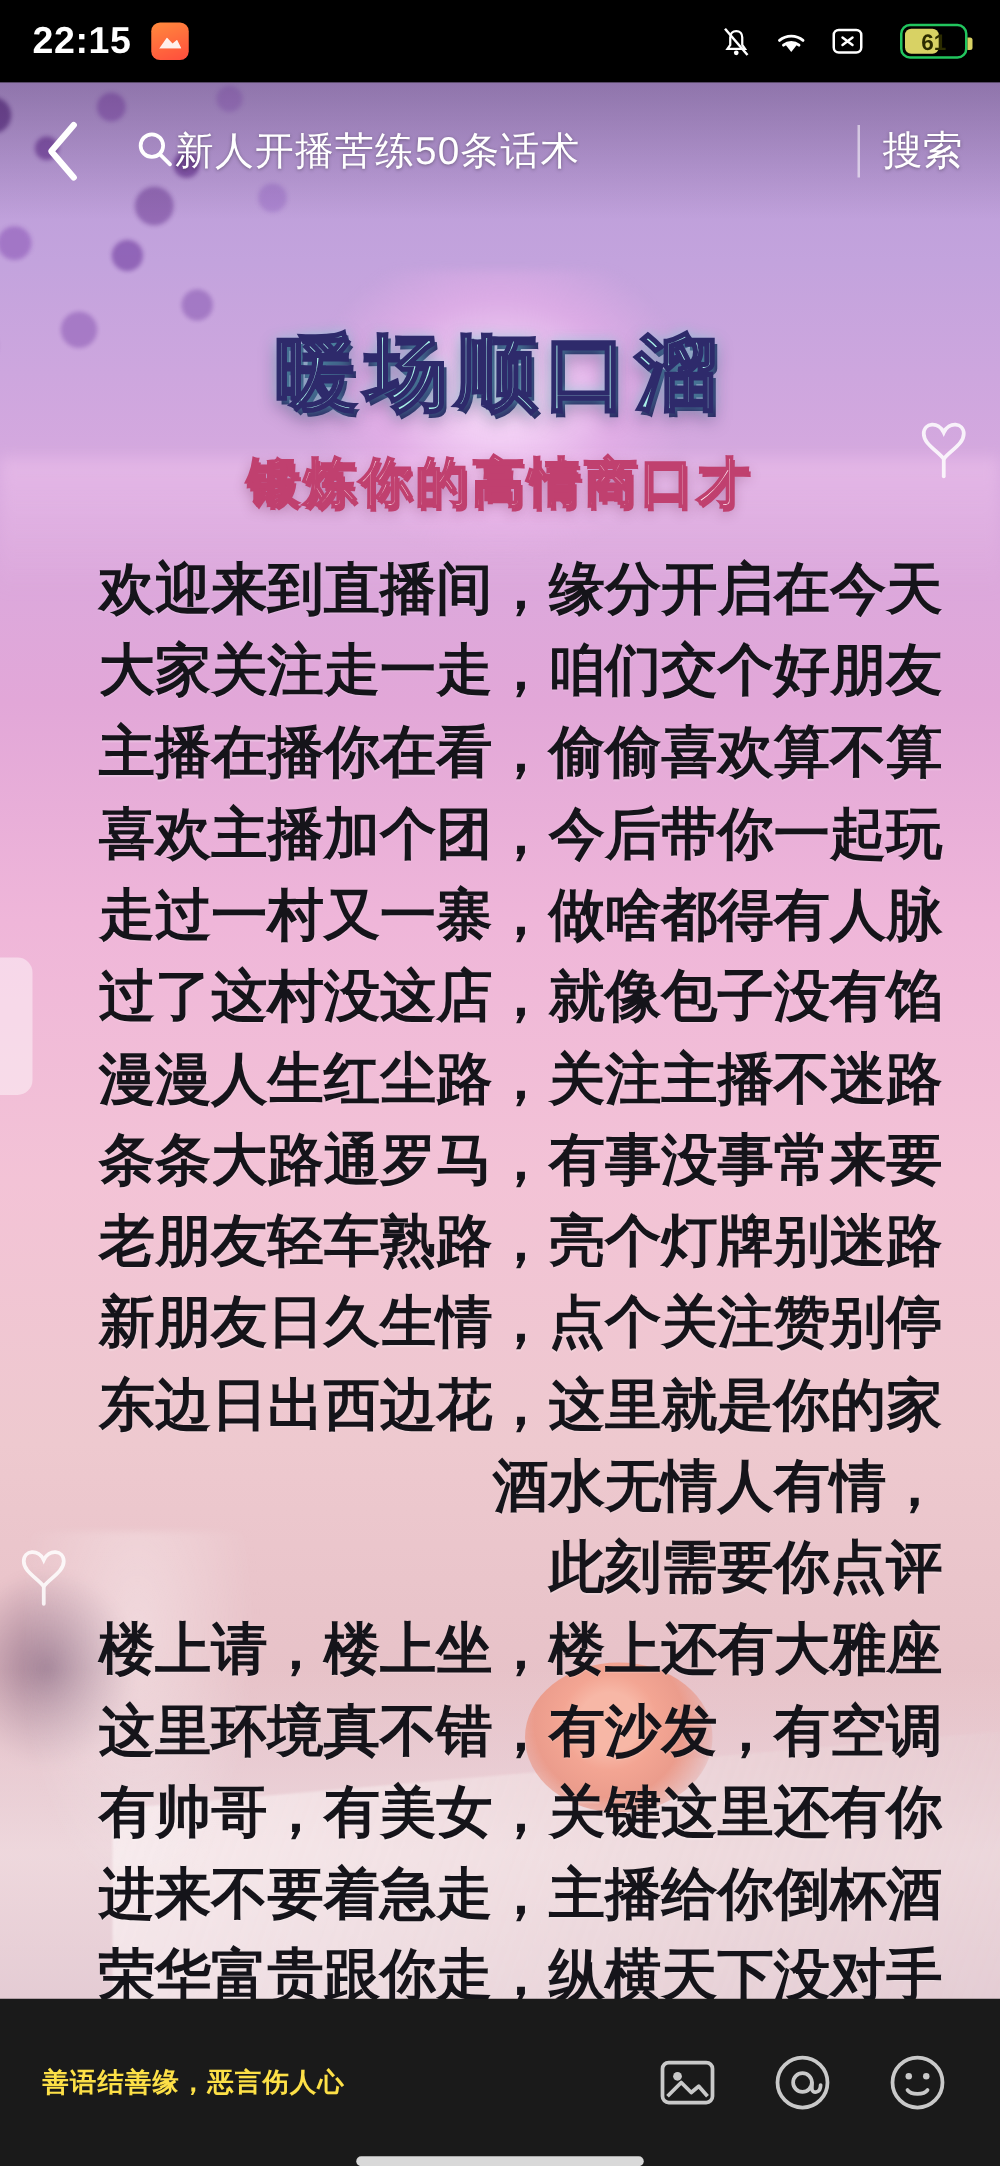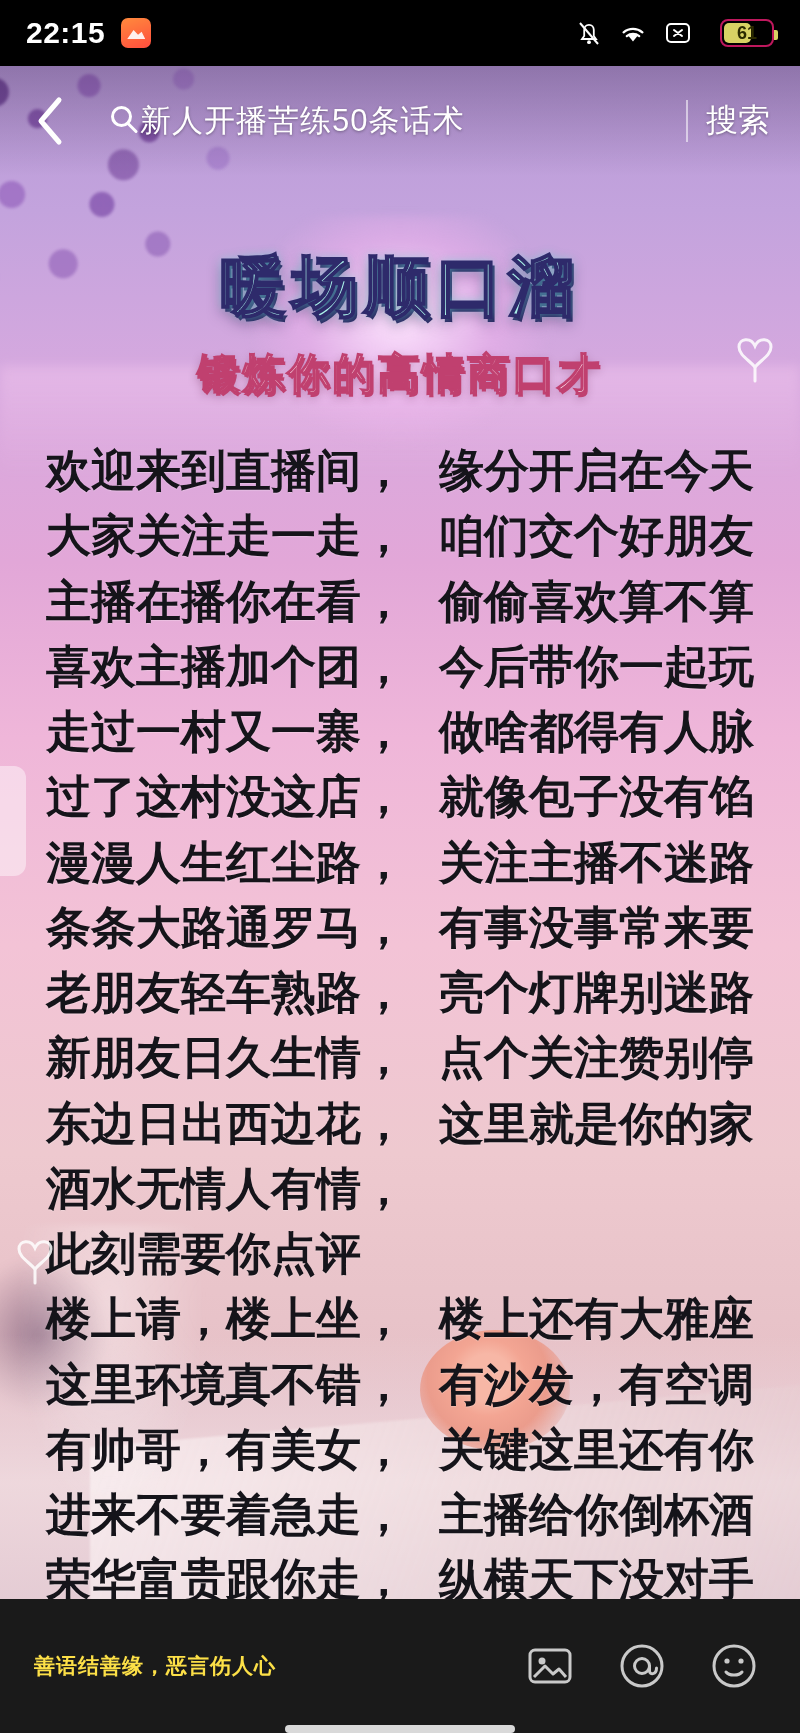--- a/index.html
+++ b/index.html
@@ -51,24 +51,24 @@
   .status-right {
     margin-left: auto;
     display: flex;
     align-items: center;
     gap: 16px;
   }
   .icon-bell { width: 26px; height: 28px; position: relative; }
   .icon-bell svg, .icon-wifi svg, .icon-sig svg { display:block; }
   .battery {
     width: 54px; height: 28px;
-    border: 2px solid #be185d;
+    border: 2px solid #22c55e;
     border-radius: 8px;
     position: relative;
-    display:flex; align-items:center; justify-content:center;margin-left:12px;
+    display:flex; align-items:flex-end; justify-content:center;margin-left:12px;
   }
   .battery::after{
     content:"";
     position:absolute; right:-6px; top:9px;
     width:4px; height:10px; background:#d8d264; border-radius:0 2px 2px 0;
   }
   .battery-fill{
     position:absolute; left:2px; top:2px; bottom:2px;
     width:62%;
     background:#d8d264;
@@ -192,21 +192,21 @@
     color:#fff;
     font-size:32px;
     font-weight:400;
     text-shadow: 0 1px 3px rgba(0,0,0,.35);
     padding-right: 8px;
     cursor:pointer;
   }
 
   
   .poster{
-    position:absolute; left:0; right:0; top:176px;
+    position:absolute; left:0; right:0; top:188px;
     text-align:center;
   }
   .poster-title{
     font-size:66px;
     font-weight:700;
     letter-spacing:6px;
     color:#a9f2e8;
     -webkit-text-stroke: 2px #2e2a6b;
     text-shadow:
       0 0 10px rgba(120,255,240,.55),
@@ -226,21 +226,21 @@
 
   
   .poem{
     position:absolute;
     left:0; right:0;
     top:372px;
     padding: 0 46px;
   }
   .poem-line{
     display:flex;
-    justify-content:space-between;
+    justify-content:flex-end;
     font-size:45px;
     line-height:1.45;
     color:#15141a;
     font-weight:700;
     letter-spacing:0px;
     white-space:nowrap;
     text-shadow: 0 1px 1px rgba(255,255,255,.25);
   }
   .poem-line .half{ }
   .poem-line .half.right{ text-align:right; }

